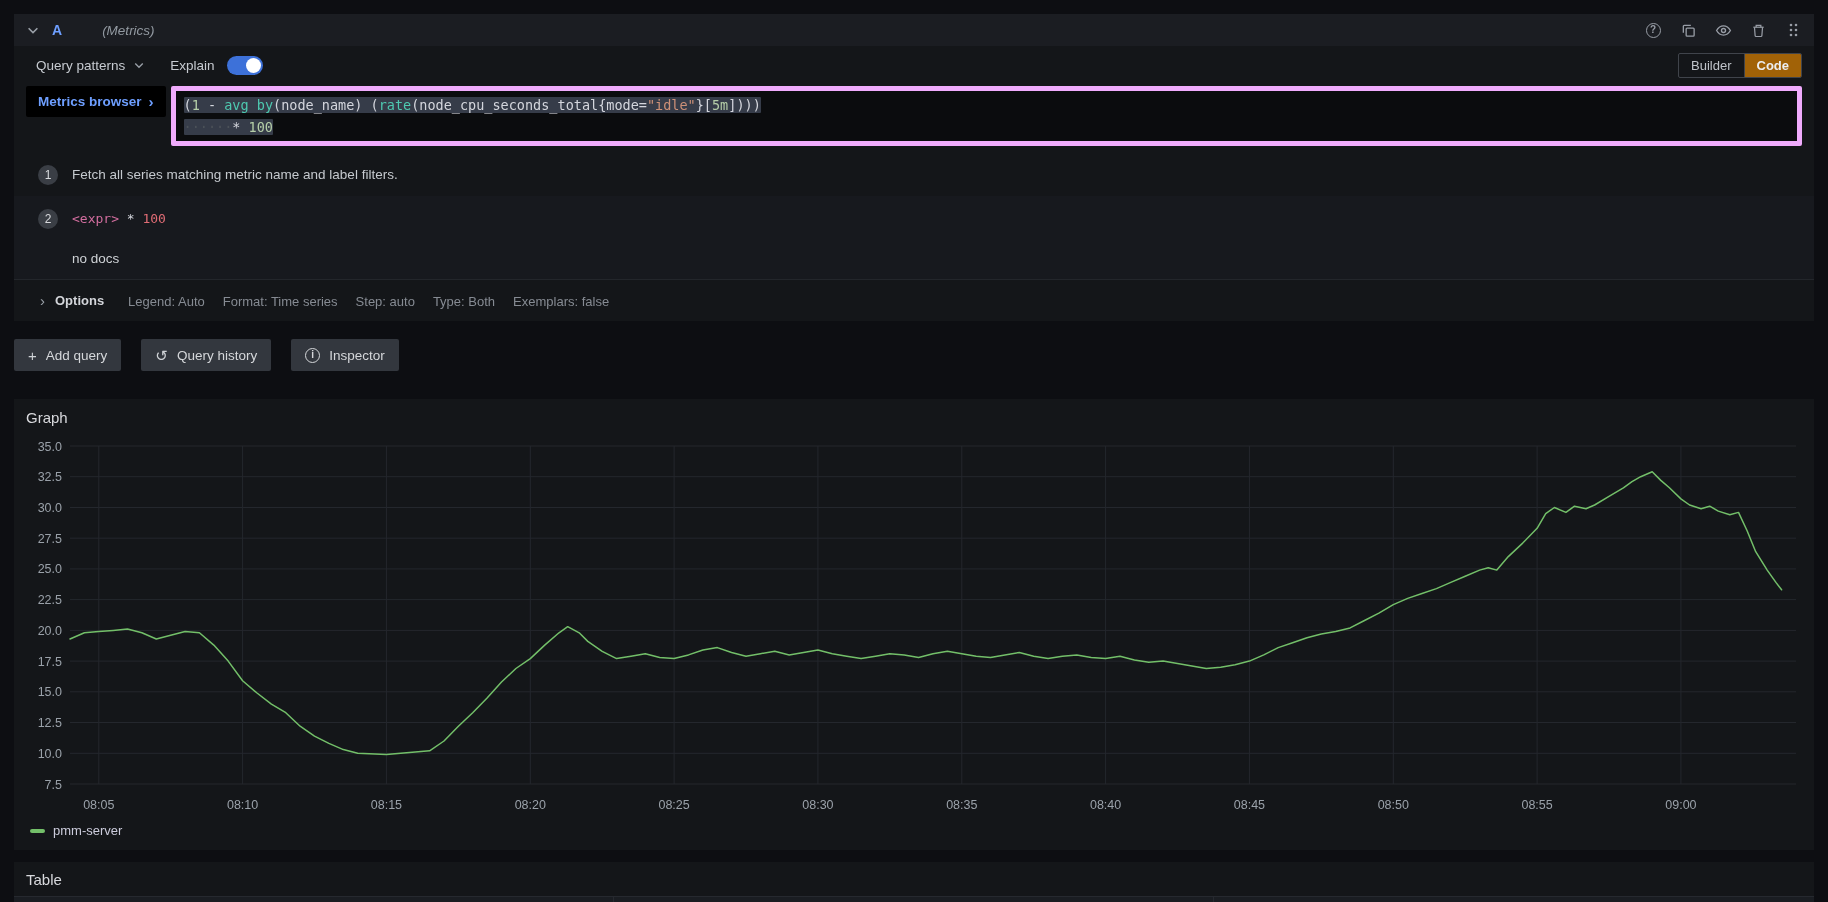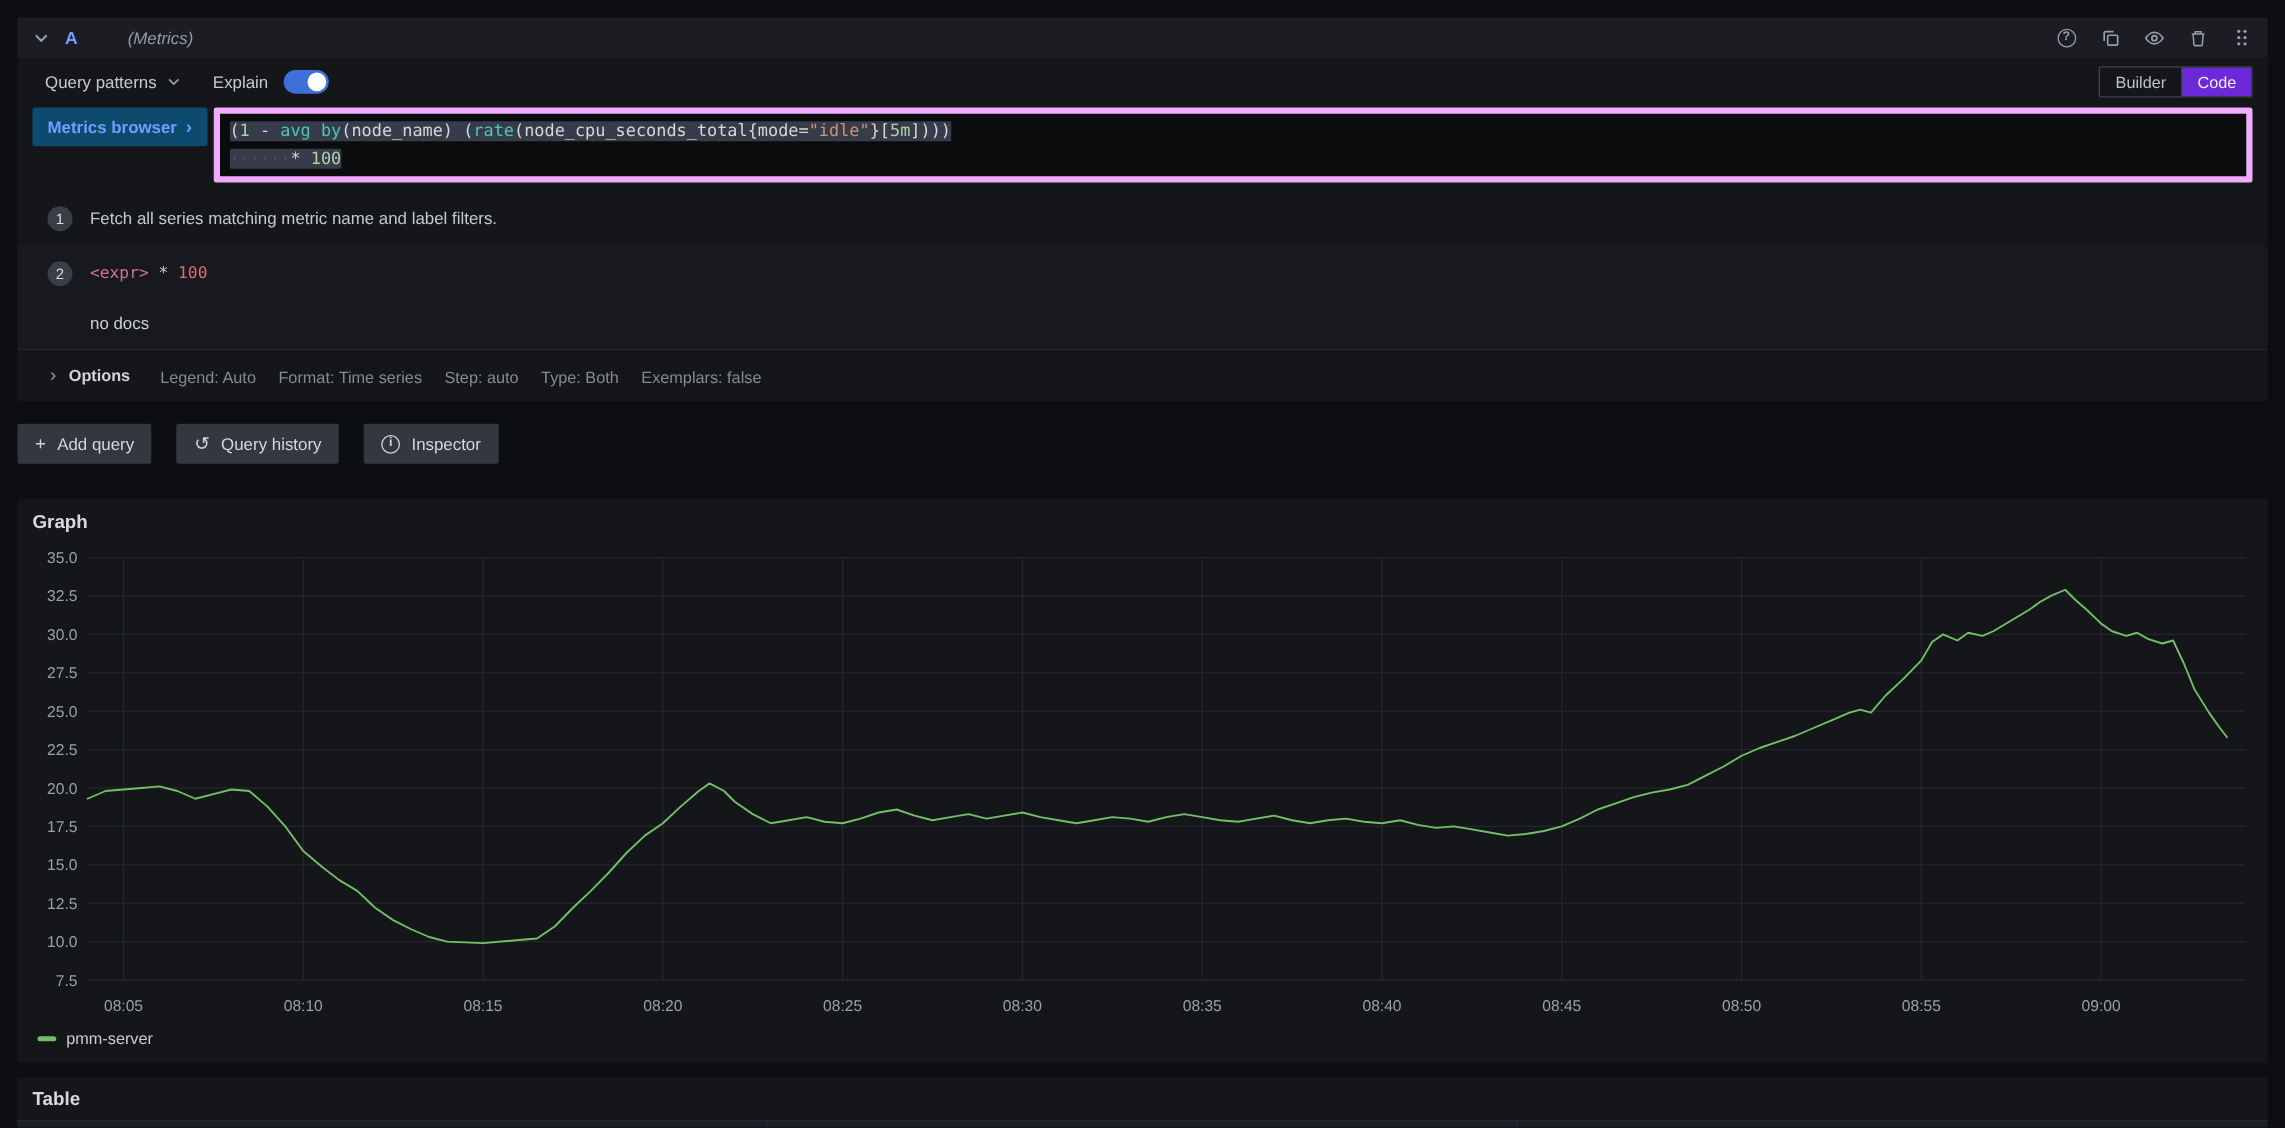--- a/index.html
+++ b/index.html
@@ -20,24 +20,24 @@
 
   .toolbar{display:flex;align-items:center;height:38px;padding:0 12px;gap:15px}
   .qp{display:flex;align-items:center;gap:8px;color:#c7cbd1;font-size:13.5px;padding:4px 10px}
   .explain-wrap{display:flex;align-items:center;gap:12px}
   .lbl{color:#c7cbd1;font-size:13.5px}
   .toggle{width:36px;height:19px;border-radius:10px;background:#3d71d9;position:relative;display:inline-block}
   .toggle .knob{position:absolute;top:2px;right:2px;width:15px;height:15px;border-radius:50%;background:#fff}
   .seg-group{display:inline-flex;border:1px solid #40444b;border-radius:2px;overflow:hidden}
   .seg{padding:4px 12px;font-size:13px;color:#bfc3c9;background:transparent}
   .seg + .seg{border-left:1px solid #40444b}
-  .seg.active{background:#6d28d9;color:#eceef0;font-weight:400}
+  .seg.active{background:#a16207;color:#eceef0;font-weight:700}
 
   .editor-row{display:flex;align-items:flex-start;padding:2px 12px 8px;gap:5px}
-  .mb-btn{background:#0c4a6e;color:#6e9fff;font-size:13.5px;font-weight:600;height:31px;padding:0 12px;border-radius:2px;display:inline-flex;align-items:center;gap:7px;white-space:nowrap}
+  .mb-btn{background:#000000;color:#6e9fff;font-size:13.5px;font-weight:600;height:31px;padding:0 12px;border-radius:2px;display:inline-flex;align-items:center;gap:7px;white-space:nowrap}
   .chev-r{font-size:15px;line-height:1}
   .code-editor{flex:1;background:#0b0c0e;border:5px solid #f0abfc;border-radius:2px;padding:3px 8px;min-height:52px}
   .code-line{font-family:"DejaVu Sans Mono","Liberation Mono",monospace;font-size:13.5px;line-height:22px;white-space:pre;color:#d4d6dd}
   .sel{background:#363c49;border-radius:1px}
   .tok-p{color:#d4d6dd}
   .tok-k{color:#4ec9b0}
   .tok-f{color:#4ec9b0}
   .tok-s{color:#ce9178}
   .tok-n{color:#b5cea8}
   .tok-ws{color:#4b5158}
@@ -58,21 +58,21 @@
 
   
   .actions{display:flex;gap:20px;margin:18px 14px 0}
   .actions button{background:#33373e;border-radius:2px;height:32px;padding:0 14px;display:inline-flex;align-items:center;gap:9px;color:#d5d7da;font-size:13.5px;font-weight:500}
   .bicon{font-size:15px;line-height:1;color:#cfd2d6}
 
   
   .panel{margin:0 14px;background:#141619}
   .graph-panel{margin-top:28px;padding:10px 12px 6px}
   .panel-head{display:flex;align-items:center;justify-content:space-between;margin-bottom:6px}
-  .panel-head h2{font-size:15px;font-weight:700;color:#d8d9dd}
+  .panel-head h2{font-size:15px;font-weight:400;color:#d8d9dd}
   .seg-group.small .seg{padding:2px 9px;font-size:12.5px}
   .tick{fill:#9aa1a9;font-size:12.5px;font-family:"Liberation Sans",sans-serif}
   .legend{display:flex;align-items:center;gap:8px;padding:2px 4px 6px}
   .legend-swatch{width:15px;height:4px;border-radius:2px;background:#73bf69;display:inline-block}
   .legend-label{font-size:13px;color:#ccccdc}
 
   .table-panel{margin-top:12px;padding:0 0 0 0}
   .table-panel .panel-head{padding:9px 12px 8px;margin-bottom:0}
   .table-header-row{display:flex;border-top:1px solid #26292f;border-bottom:1px solid #26292f;background:#1a1d22;height:34px}
   .th{flex:1 1 33.33%;display:flex;align-items:center;padding:0 10px;color:#5794f2;font-size:13.5px;font-weight:500;border-right:1px solid #26292f}

